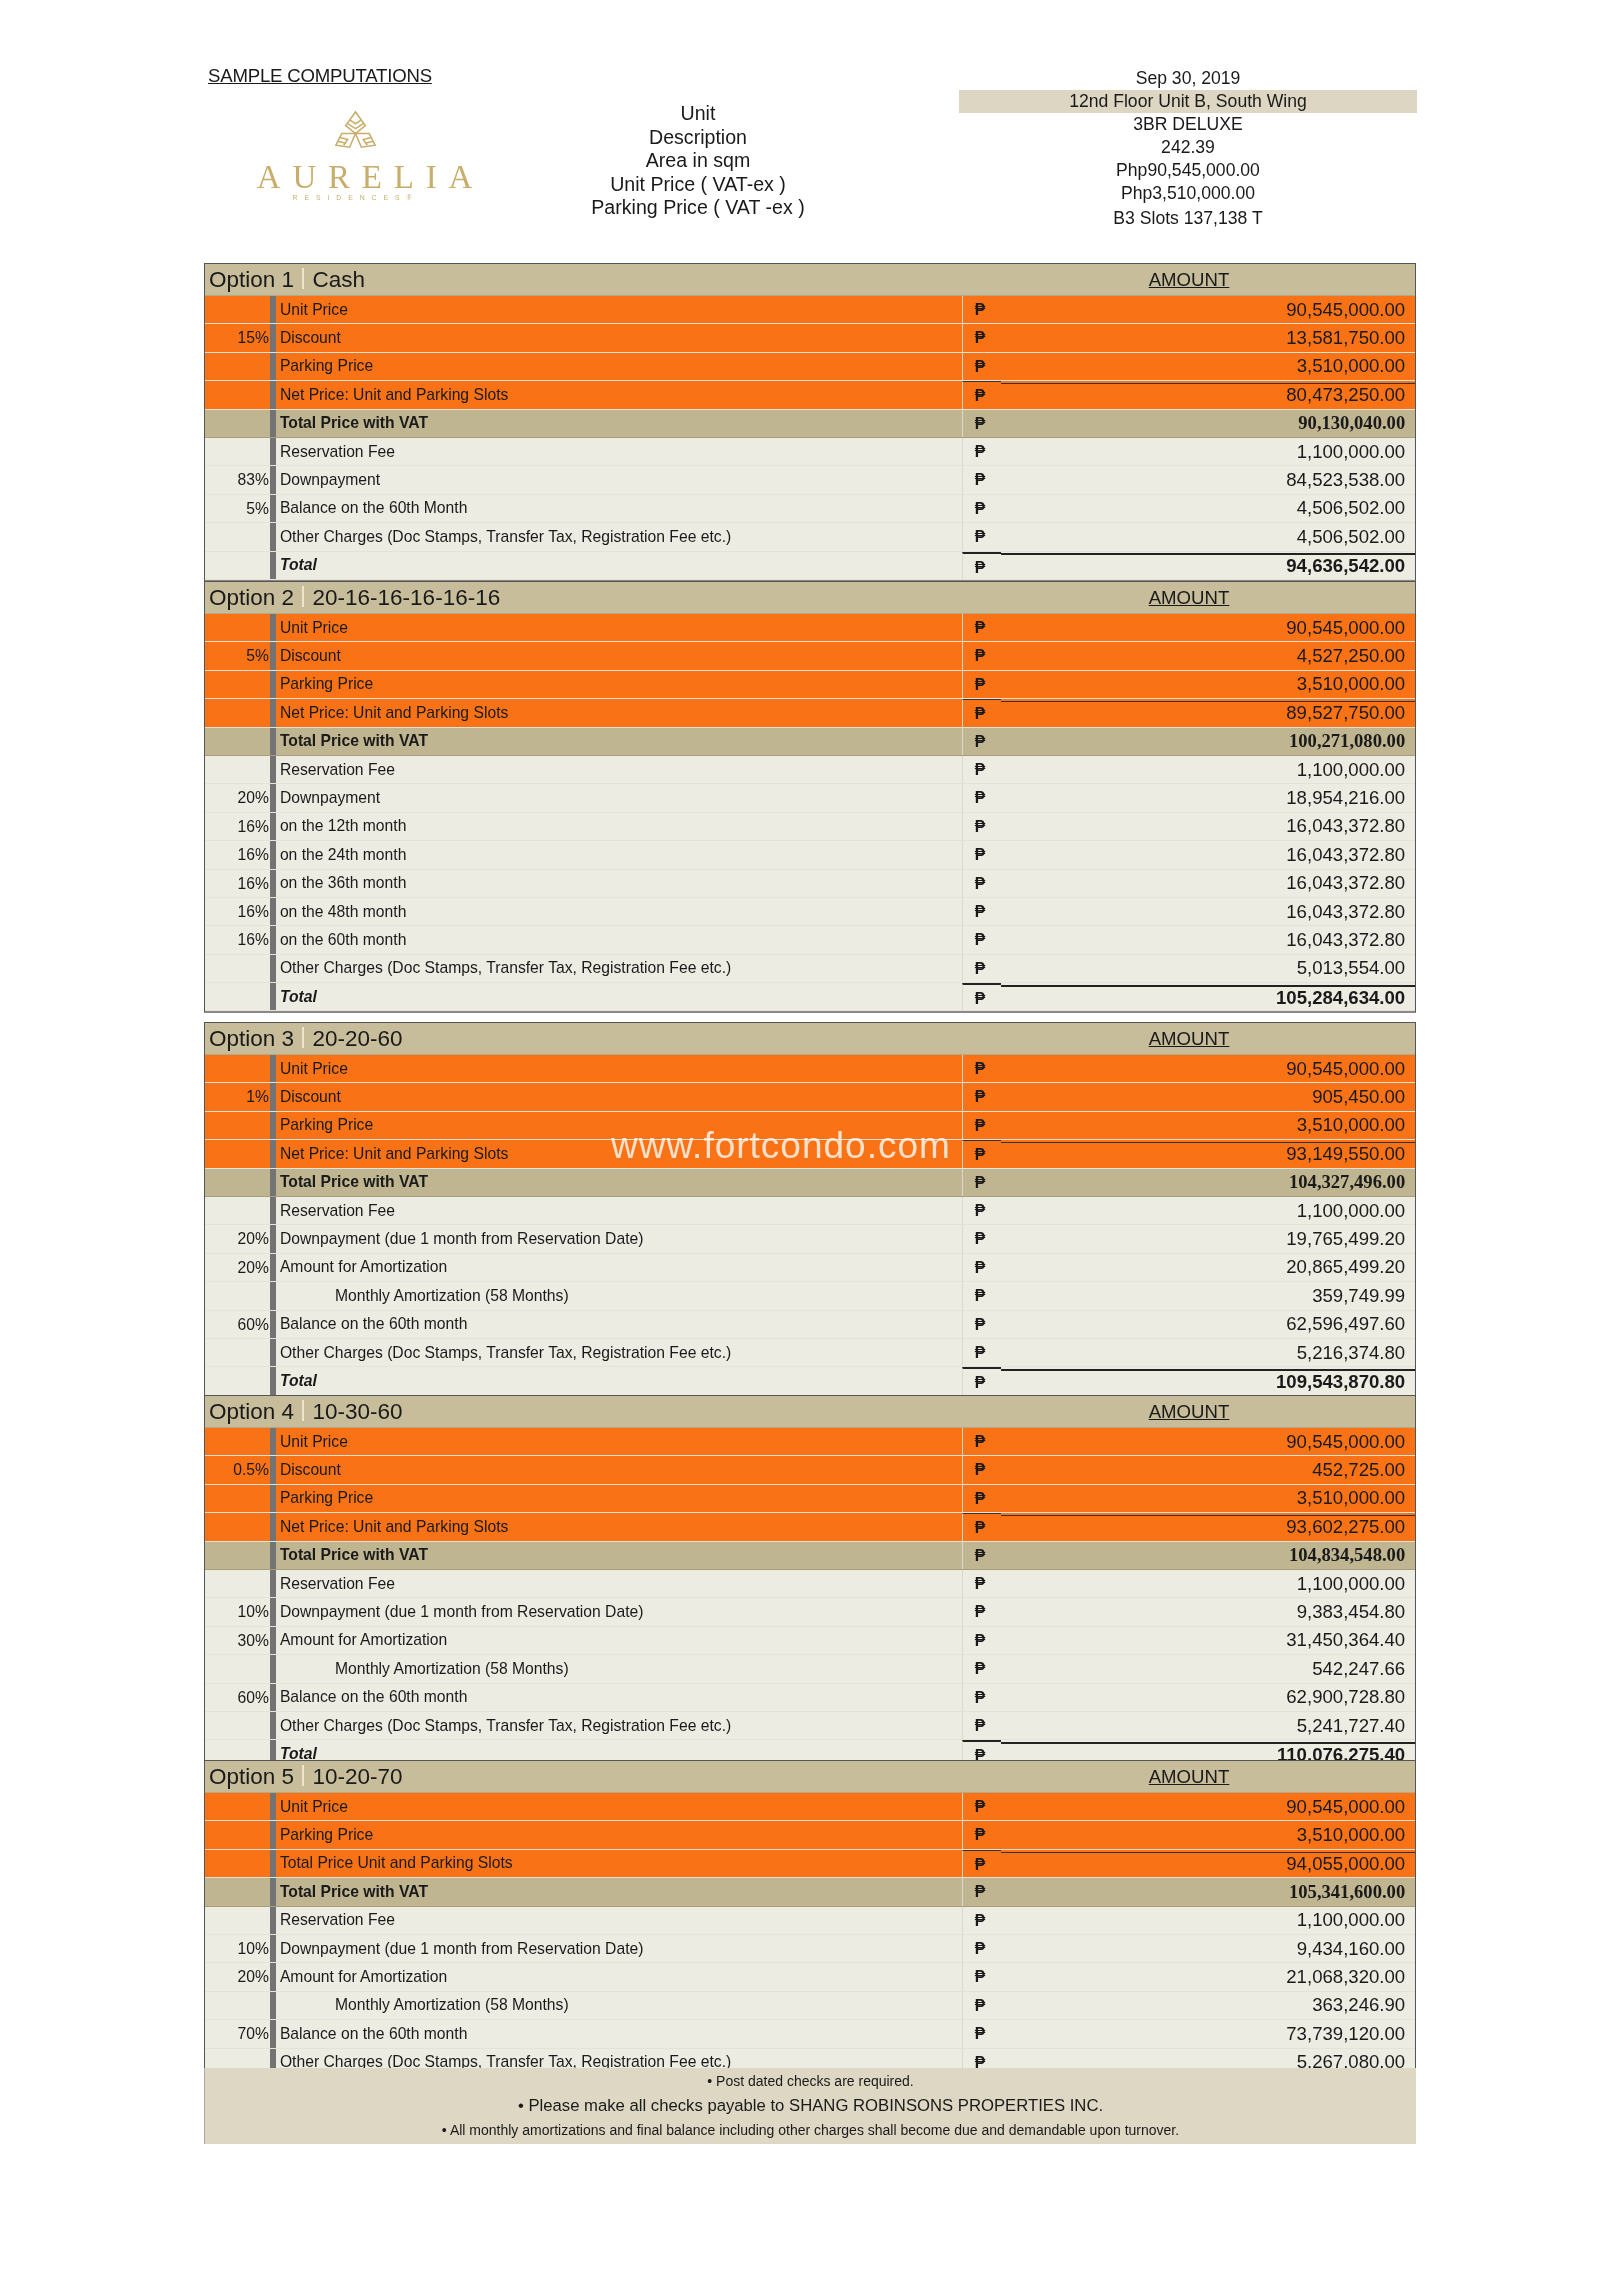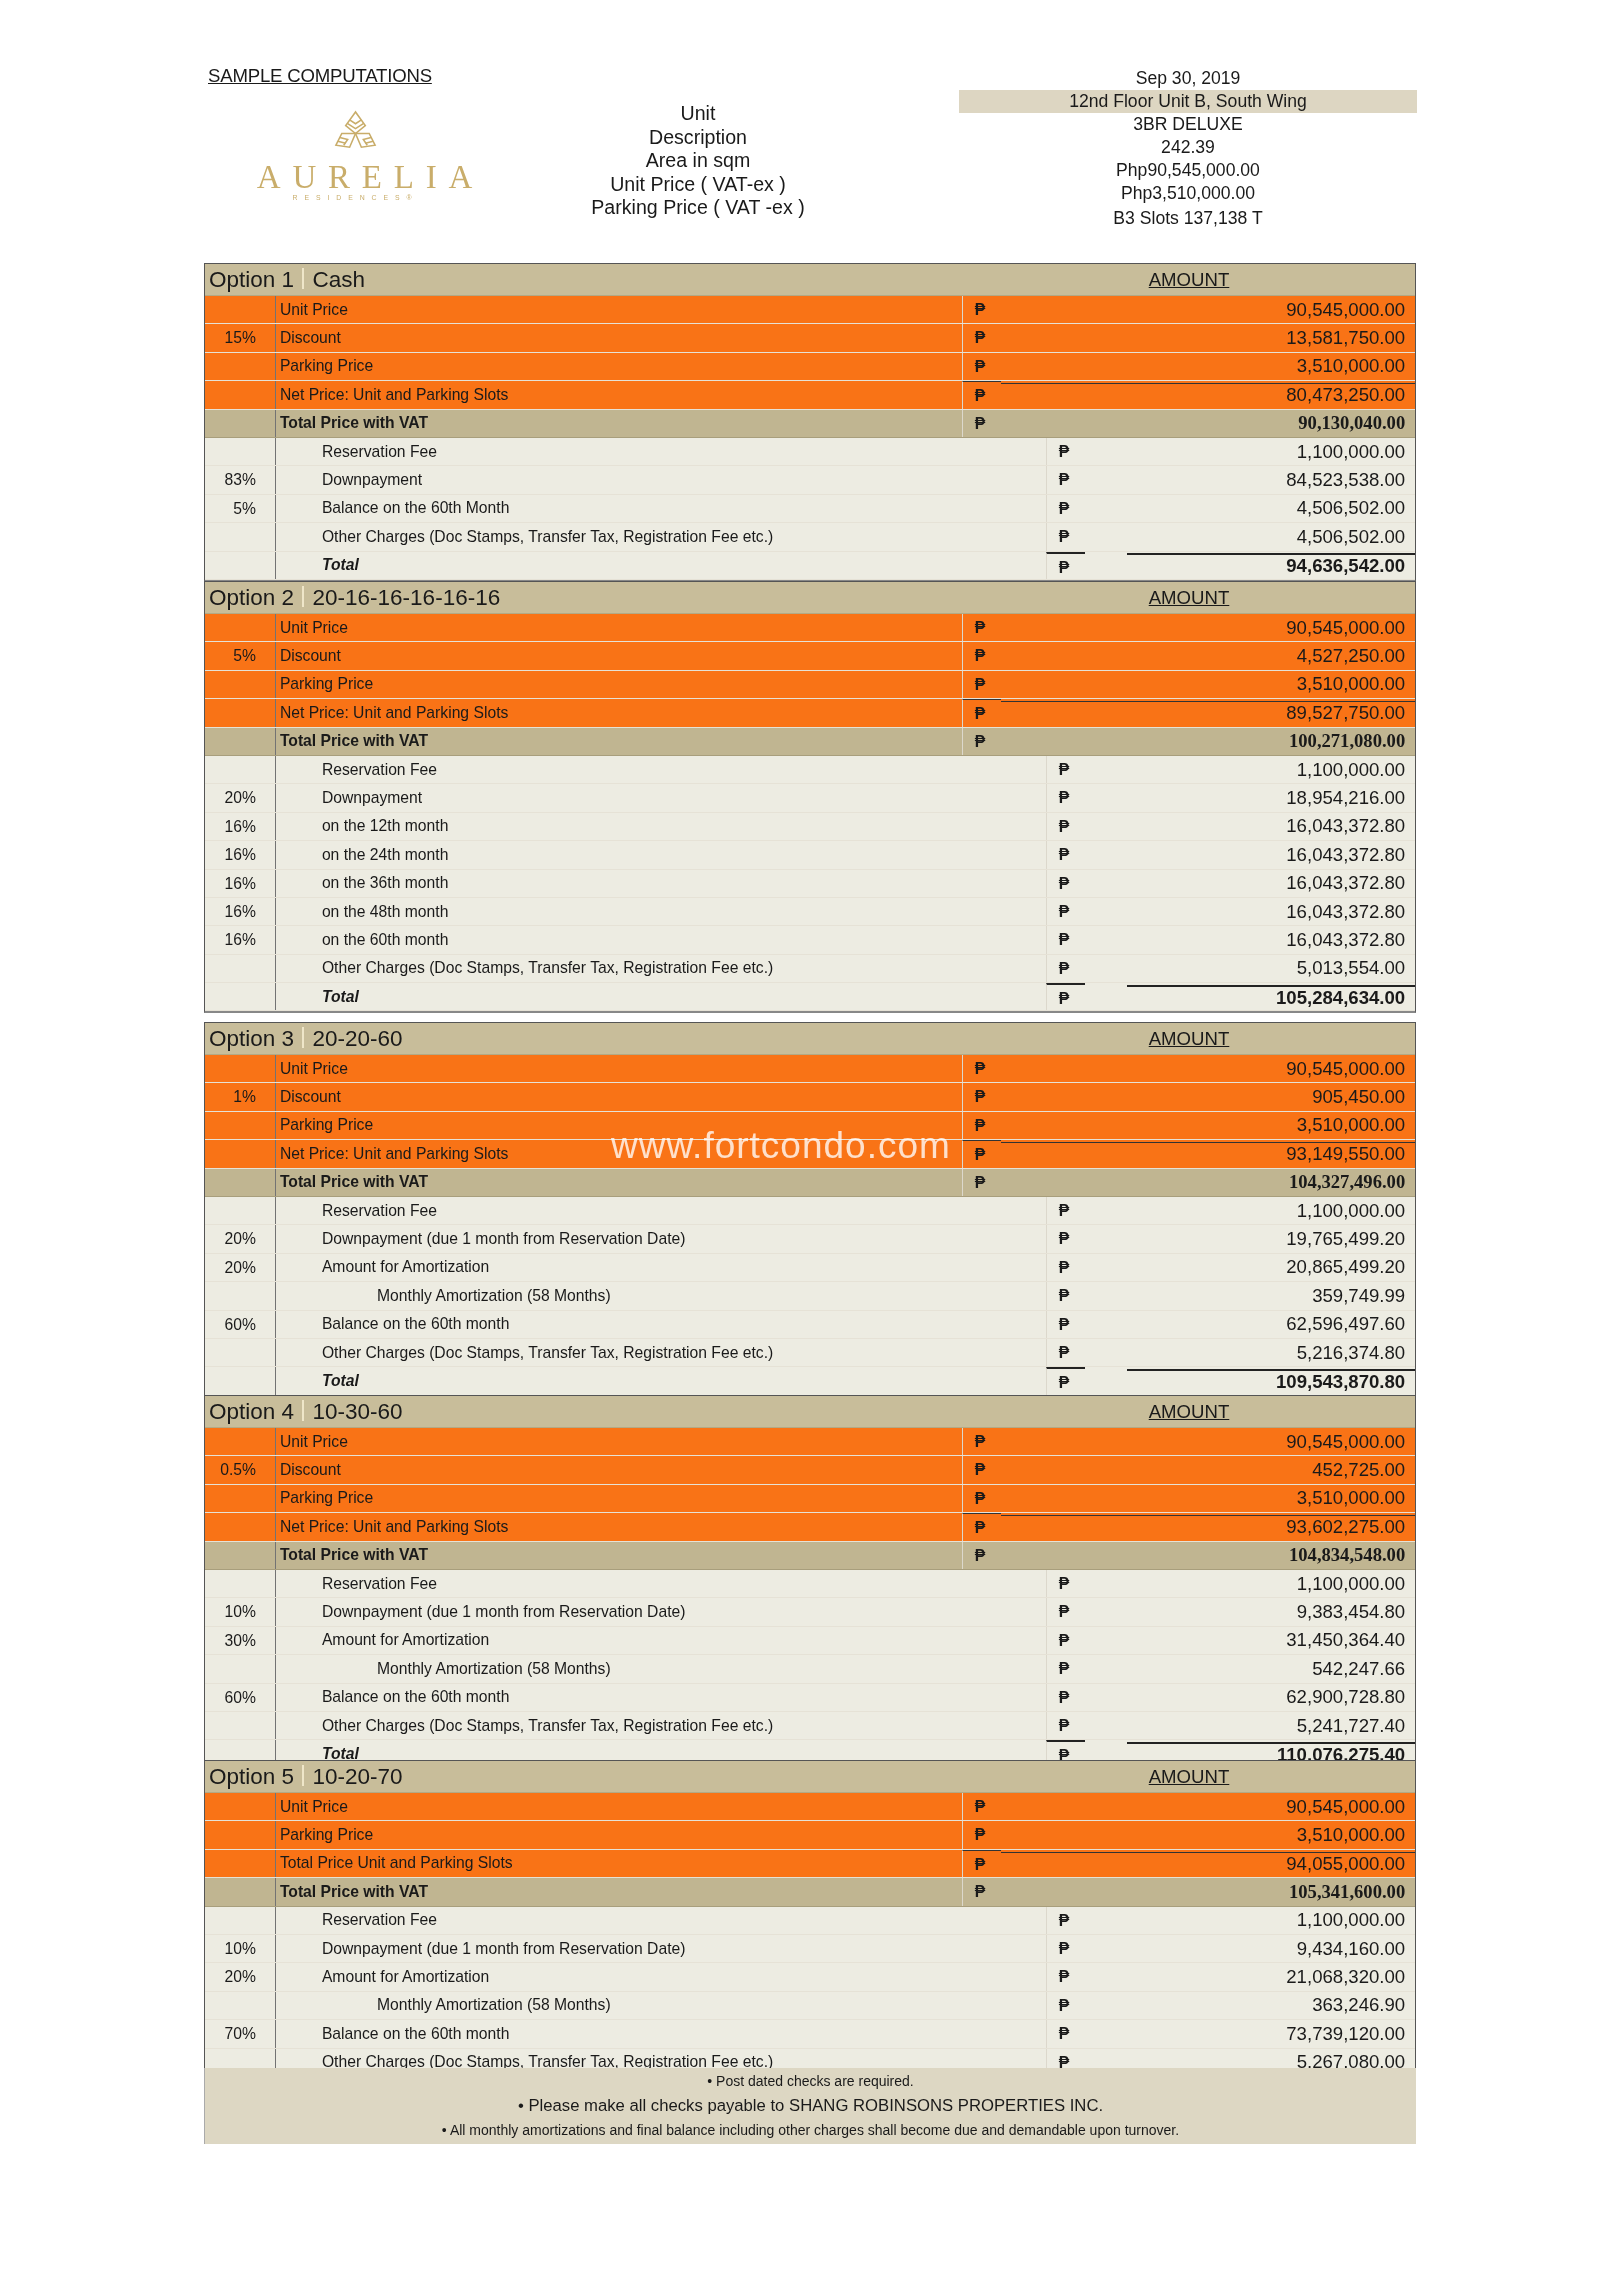--- a/index.html
+++ b/index.html
@@ -14,25 +14,25 @@
   .hdr-values .hl { background:#ddd6c2; }
   .hdr-values .slots { margin-top:2px; }
 
   .opt { position:absolute; left:204px; width:1212px; border:1.5px solid #555; border-bottom:2px solid #888; box-sizing:border-box;margin-top:30px; }
   .opt-head { display:flex; height:31px; background:#c8bd9a; align-items:center; border-bottom:1px solid #b3a985; }
   .opt-title { width:758px; padding-left:3.9px; font-size:22.5px; box-sizing:border-box; white-space:nowrap; }
   .opt-title .sep { display:inline-block; width:2px; height:21.6px; background:#efe6c9; vertical-align:-2.9px; margin:0 8.8px 0 7.8px; }
   .opt-amount-h { flex:1; text-align:center; font-size:18.6px; text-decoration:underline; }
   .row { display:flex; height:27.4px; align-items:center; font-size:15.7px; border-bottom:1px solid #e6e2d6; }
   .row.w { background:#f97316; }
-  .row.b { background:#edece2;gap:42px; }
+  .row.b { background:#edece2; }
   .row.tv { background:#c0b591; font-weight:bold; border-bottom:1px solid #a89e7c; }
   .row.tot { font-weight:bold; }
   .row.tot .lbl { font-style:italic; }
-  .pct { width:71px; text-align:right; padding-right:19px; box-sizing:border-box; border-right:1px solid #737373; height:100%; line-height:27.4px; }
+  .pct { width:71px; text-align:right; padding-right:1px; box-sizing:border-box; border-right:6px solid #737373; height:100%; line-height:27.4px; }
   .lbl { width:686px; padding-left:3.9px; box-sizing:border-box; white-space:nowrap; }
   .lbl.indent { padding-left:59px; }
   .cur { width:39px; padding-left:11.8px; box-sizing:border-box; font-weight:bold; border-left:1px solid #dcd8cc; height:100%; line-height:27.4px; }
   .val { flex:1; text-align:right; padding-right:9.8px; font-size:18.6px; }
   .row.top-rule .cur, .row.top-rule .val { border-top:1.5px solid #333; }
   .row.top-rule-thick .cur, .row.top-rule-thick .val { border-top:2.5px solid #222; }
   .row.tv .val { font-weight:bold;font-family:Liberation Serif, serif; }
 
   .notes { position:absolute; left:204px; top:2068px; width:1212px; height:76px; background:#ddd7c3; border-left:1px solid #aaa; text-align:center; font-size:14px; line-height:24.5px; padding-top:1px; box-sizing:border-box; }
   .notes .big { font-size:16.7px; }

